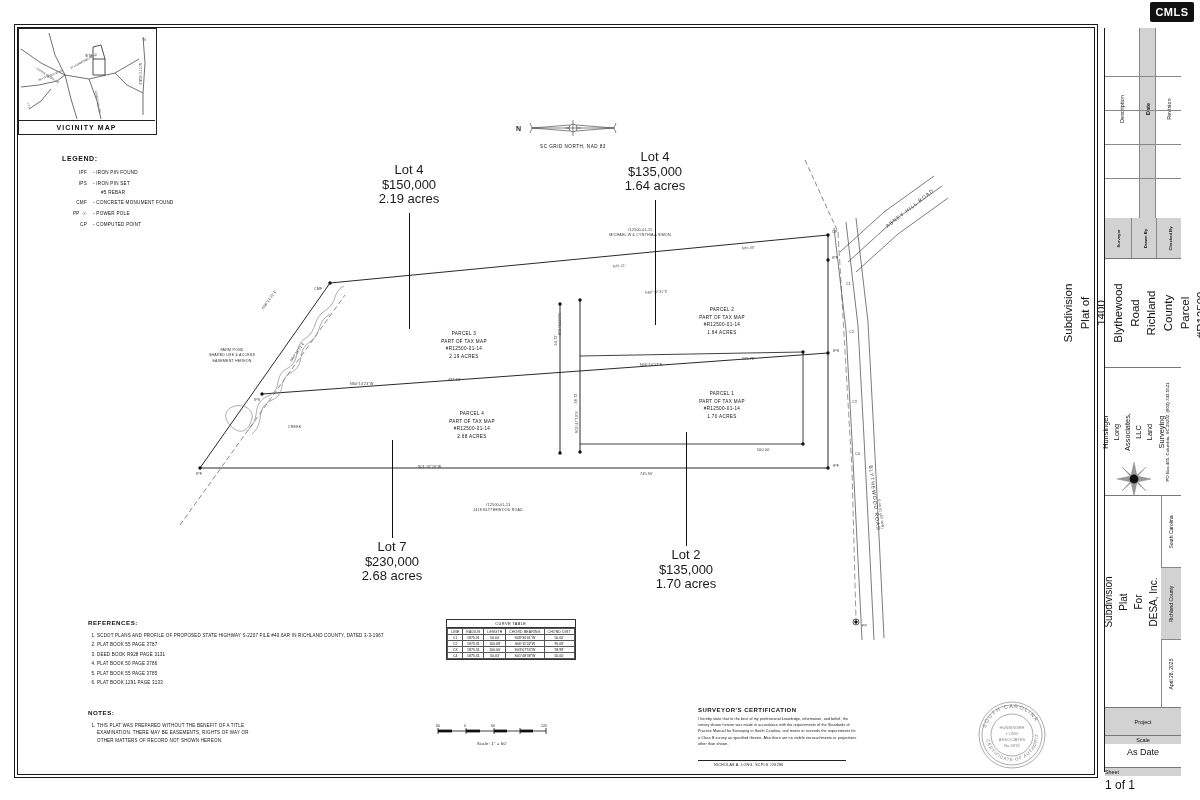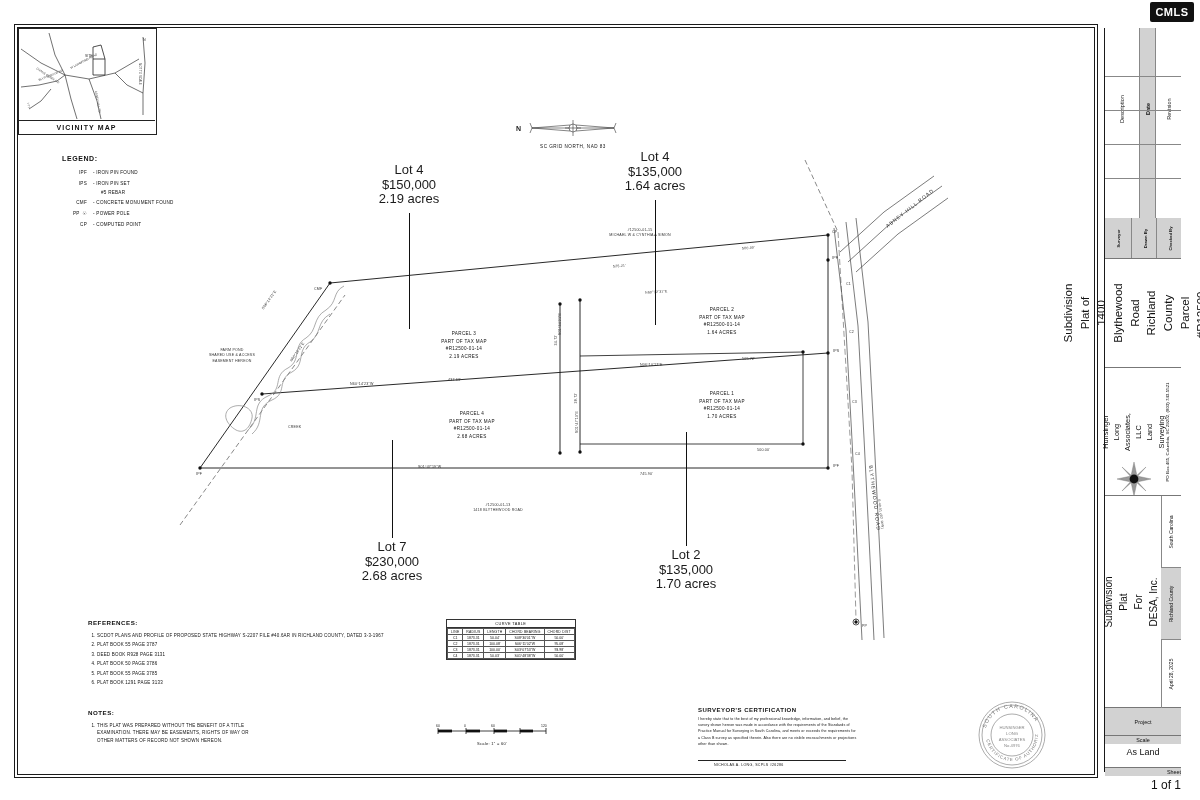--- a/index.html
+++ b/index.html
@@ -102,21 +102,21 @@
      transform:translate(-50%,-50%) rotate(-90deg);}
   .tb-for .mcol{position:absolute;right:0;top:0;width:20px;height:212px;box-sizing:border-box;border-left:0.6px solid #888;}
   .tb-for .mc{position:absolute;right:0;width:20px;box-sizing:border-box;border-bottom:0.6px solid #888;}
   .tb-for .mcl{position:absolute;left:50%;top:50%;white-space:nowrap;font-size:5px;transform:translate(-50%,-50%) rotate(-90deg);}
 
   .tb-proj{position:absolute;left:0;top:680px;width:76px;height:28px;box-sizing:border-box;border-bottom:0.6px solid #777;background:#d2d2d2;
      display:flex;align-items:center;justify-content:center;font-size:5.4px;}
   .tb-scale{position:absolute;left:0;top:708px;width:76px;height:32px;box-sizing:border-box;border-bottom:0.6px solid #777;text-align:center;}
   .tb-scale .lab{font-size:5.4px;background:#d2d2d2;display:block;padding:1px 0;}
   .tb-scale .val{font-size:9px;padding-top:3px;display:block;}
-  .tb-sheet{position:absolute;left:0;top:740px;width:76px;height:32px;box-sizing:border-box;text-align:right;}
+  .tb-sheet{position:absolute;left:0;top:740px;width:76px;height:32px;box-sizing:border-box;text-align:left;}
   .tb-sheet .lab{font-size:5.4px;background:#d2d2d2;display:block;padding:1px 0;}
   .tb-sheet .val{font-size:12px;padding-top:2px;display:block;font-weight:500;}
 </style>
 </head>
 <body>
 
 <div id="page">
 
   <div class="cmls">
     <span>CMLS</span>
@@ -559,21 +559,21 @@
         </div>
       </div>
     </div>
 
     <div class="tb-proj">
       <span>Project</span>
     </div>
 
     <div class="tb-scale">
       <span class="lab">Scale</span>
-      <span class="val">As Land</span>
+      <span class="val">As Date</span>
     </div>
 
     <div class="tb-sheet">
       <span class="lab">Sheet</span>
       <span class="val">1 of 1</span>
     </div>
   </div>
 
 </div>
 

